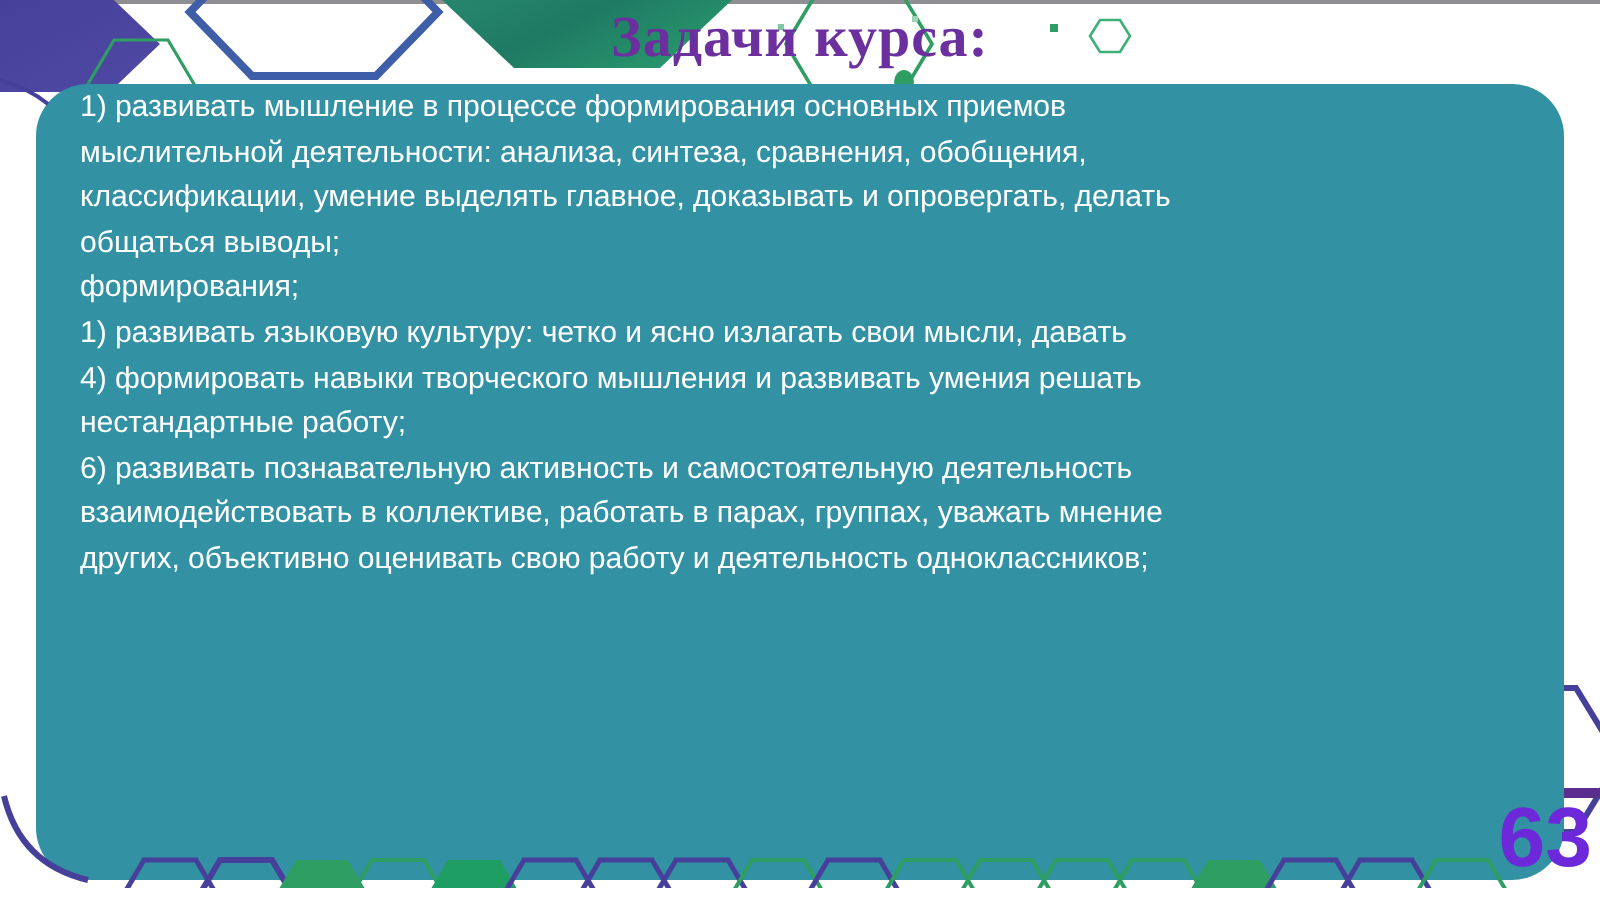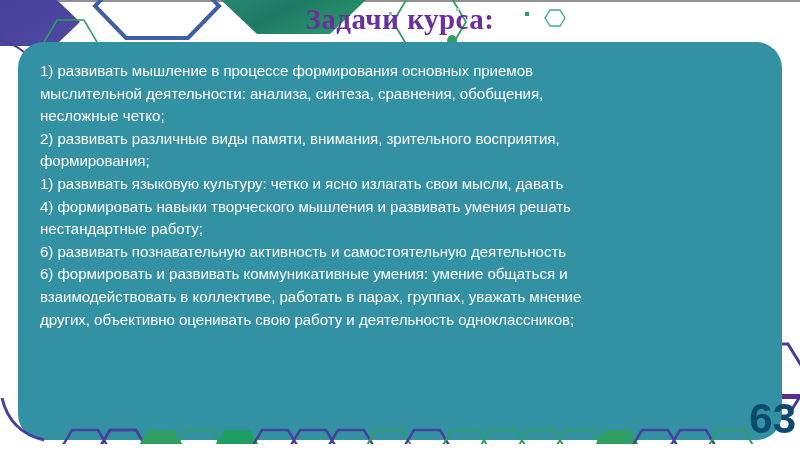--- a/index.html
+++ b/index.html
@@ -49,40 +49,40 @@
     left: 18px;
     top: 42px;
     width: 764px;
     height: 398px;
     background: #3391a4;
     border-radius: 26px 26px 26px 26px;
     z-index: 4;
     overflow: hidden;
   }
   .body-inner {
-    padding: 18px 20px 0 22px;
+    padding: 1px 20px 0 22px;
   }
   .body-line {
     color: #ffffff;
     font-size: 15.1px;
     line-height: 22.6px;
     white-space: nowrap;
     letter-spacing: -0.05px;
   }
 
   
   .page-number {
     position: absolute;
     right: 4px;
     bottom: 4px;
     font-family: "Liberation Sans", sans-serif;
     font-weight: bold;
     font-size: 42px;
     line-height: 42px;
-    color: #0c4a6e;
+    color: #6d28d9;
     z-index: 7;
   }
 </style>
 </head>
 <body>
 
 <div id="slide">
 
   <svg class="deco-svg" viewBox="0 0 800 450" xmlns="http://www.w3.org/2000/svg">
     <defs>
@@ -129,28 +129,27 @@
     <polygon points="744,344 788,344 810,380 788,416 744,416 722,380" fill="none" stroke="#46409a" stroke-width="3"></polygon>
     <rect x="716" y="394" width="84" height="5" fill="#5b2d8e"></rect>
   </svg>
 
   <div class="slide-title">Задачи курса:</div>
 
   <div class="body-panel">
     <div class="body-inner">
       <div class="body-line">1) развивать мышление в процессе формирования основных приемов</div>
       <div class="body-line">мыслительной деятельности: анализа, синтеза, сравнения, обобщения,</div>
-      <div class="body-line">несложные четко;</div>
-      <div class="body-line">2) развивать различные виды памяти, внимания, зрительного восприятия,</div>
+      <div class="body-line">классификации, умение выделять главное, доказывать и опровергать, делать</div>
+      <div class="body-line">общаться выводы;</div>
       <div class="body-line">формирования;</div>
       <div class="body-line">1) развивать языковую культуру:  четко и ясно излагать свои мысли, давать</div>
       <div class="body-line">4) формировать навыки творческого мышления и развивать умения решать</div>
       <div class="body-line">нестандартные работу;</div>
       <div class="body-line">6) развивать познавательную активность  и самостоятельную  деятельность</div>
-      <div class="body-line">6) формировать и развивать коммуникативные умения: умение общаться и</div>
       <div class="body-line">взаимодействовать в коллективе, работать в парах, группах, уважать мнение</div>
       <div class="body-line">других, объективно оценивать свою работу и деятельность одноклассников;</div>
     </div>
   </div>
 
   <svg class="deco-svg" style="z-index:5;" viewBox="0 0 800 450" xmlns="http://www.w3.org/2000/svg">
 
     <g clip-path="url(#botClip)">
       <polygon points="110,430 136,430 149,452 136,474 110,474 97,452" fill="none" stroke="#46409a" stroke-width="3"></polygon>
       <polygon points="148,430 174,430 187,452 174,474 148,474 135,452" fill="#2e9e63"></polygon>

